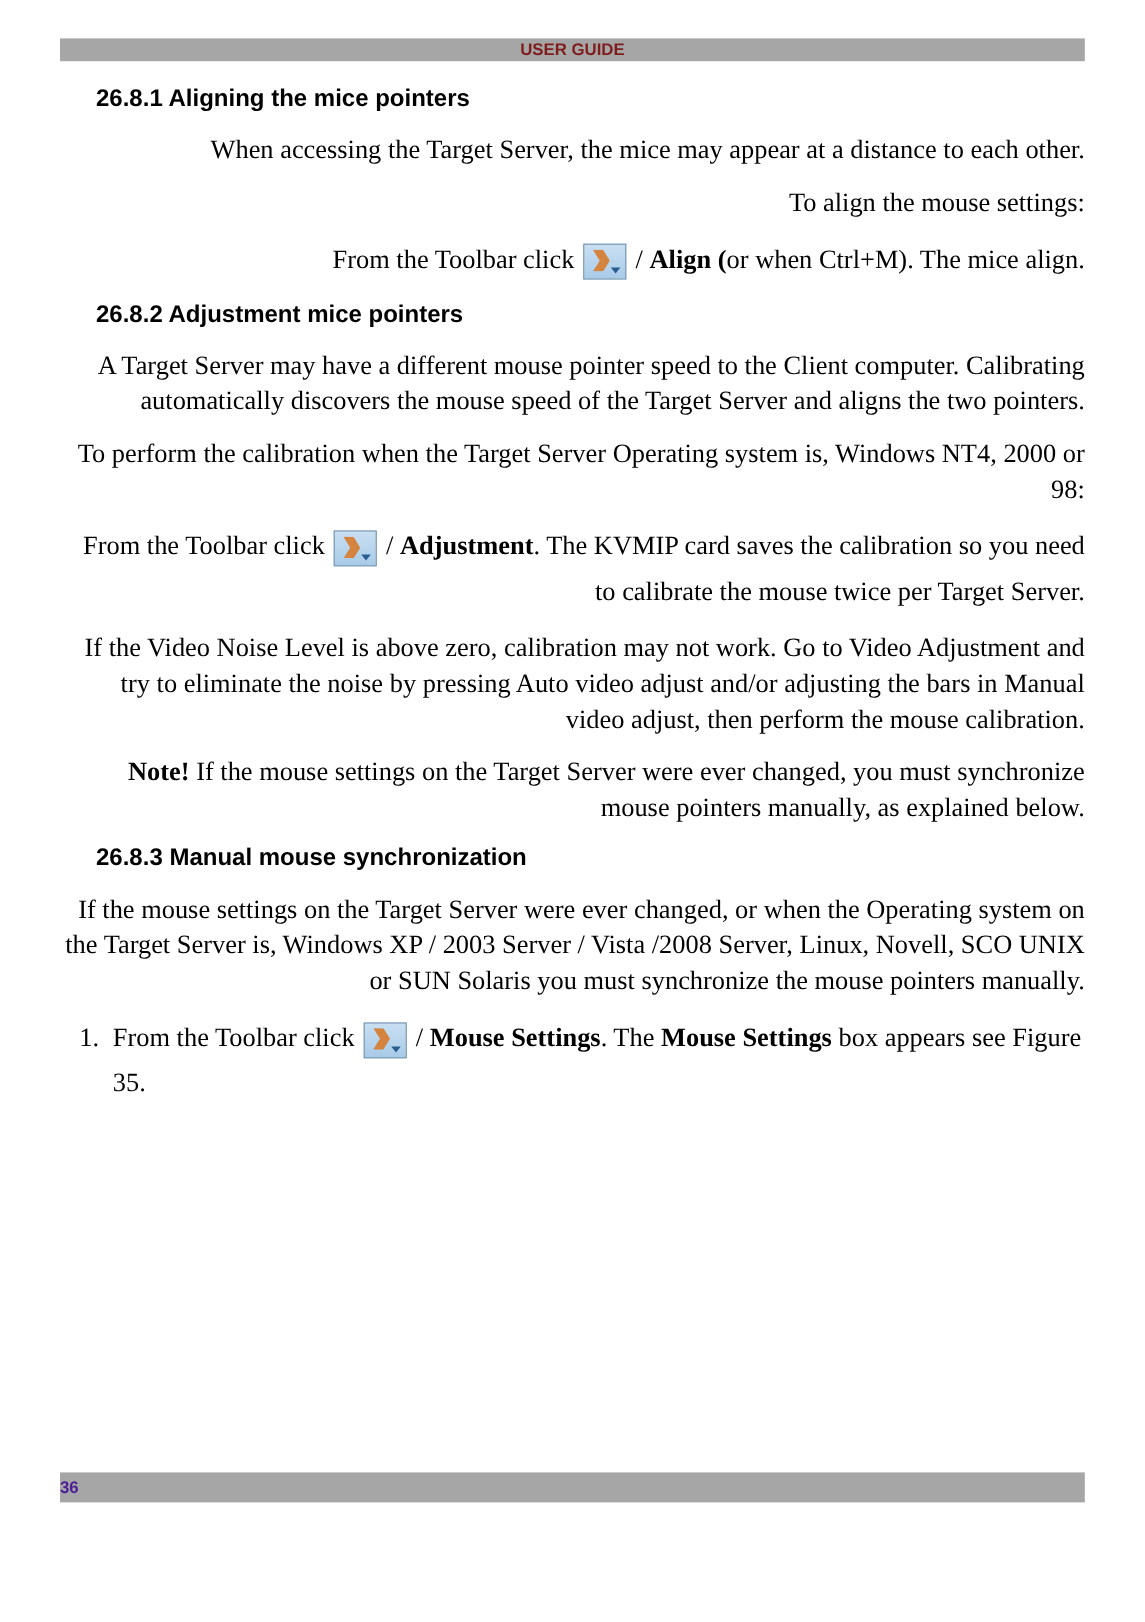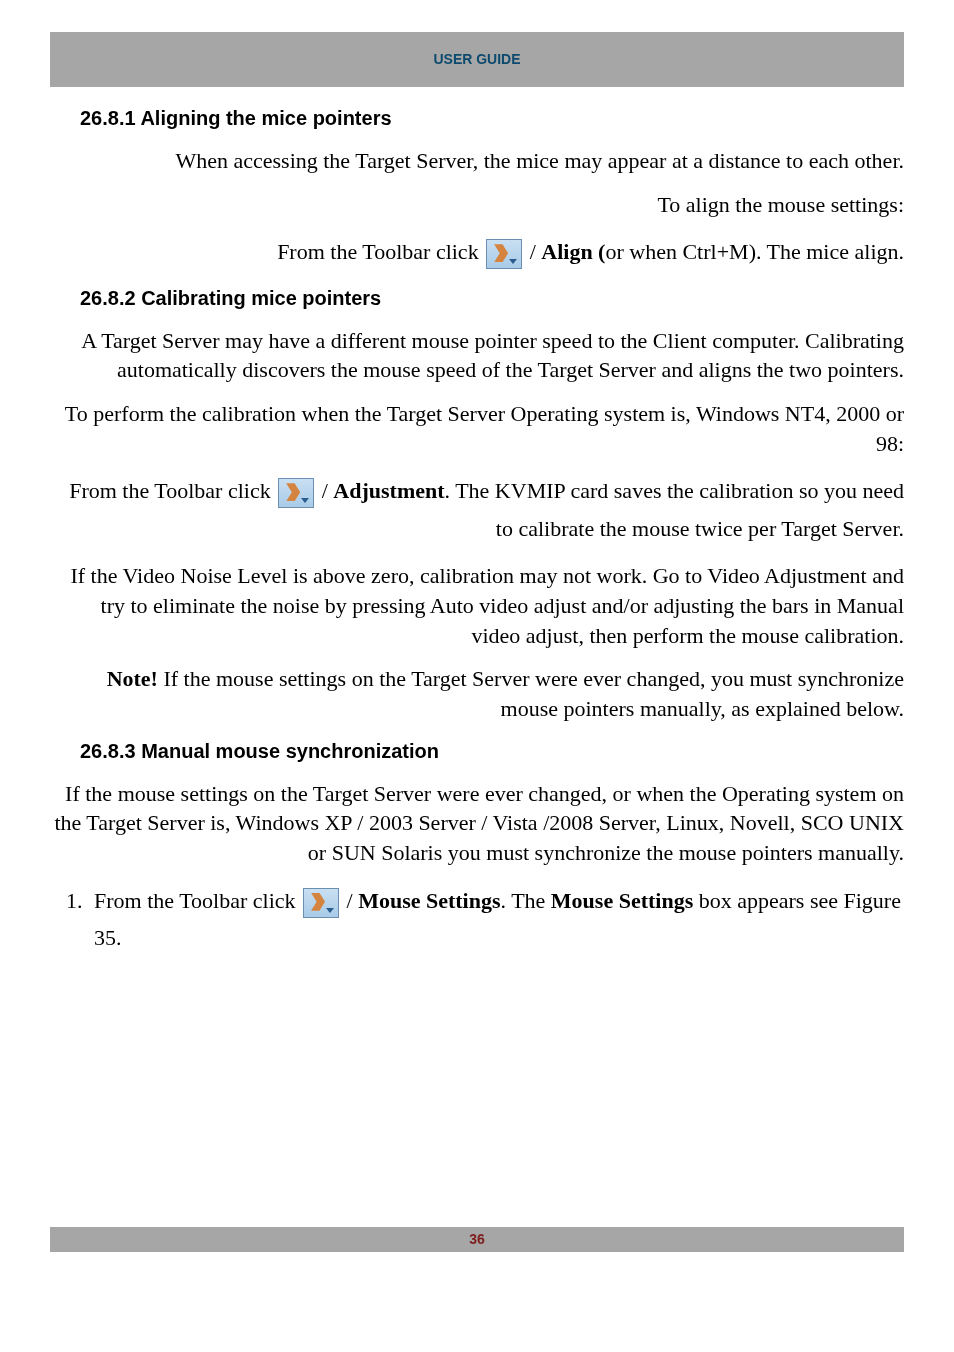--- a/index.html
+++ b/index.html
@@ -12,35 +12,35 @@
       background: #fff;
       width: 954px;
       margin: 0 auto;
       padding: 32px 50px 40px 50px;
       color: #000;
       font-size: 22px;
       line-height: 1.35;
     }
     .header-bar {
       background: #a6a6a6;
-      color: #0c4a6e;
-      font-family: Arial, Helvetica, sans-serif;
-      font-weight: bold;
-      font-size: 14px;
-      text-align: center;
-      padding: 18px 0;
-      margin-bottom: 18px;
-    }
-    .footer-bar {
-      background: #a6a6a6;
       color: #7f1d1d;
       font-family: Arial, Helvetica, sans-serif;
       font-weight: bold;
       font-size: 14px;
       text-align: center;
+      padding: 0 0;
+      margin-bottom: 18px;
+    }
+    .footer-bar {
+      background: #a6a6a6;
+      color: #4c1d95;
+      font-family: Arial, Helvetica, sans-serif;
+      font-weight: bold;
+      font-size: 14px;
+      text-align: left;
       padding: 3px 0;
     }
     h2 {
       font-family: Arial, Helvetica, sans-serif;
       font-weight: bold;
       font-size: 20px;
       margin-left: 30px;
       margin-bottom: 14px;
       margin-top: 8px;
     }
@@ -118,21 +118,21 @@
 
     <p>To align the mouse settings:</p>
 
     <p class="para-with-icon">
       <span>From the Toolbar click </span>
       <span class="icon-inline"></span>
       <span> / </span>
       <span class="bold">Align (</span><span>or when Ctrl+M). The mice align.</span>
     </p>
 
-    <h2>26.8.2 Calibrating mice pointers</h2>
+    <h2>26.8.2 Adjustment mice pointers</h2>
 
     <p>A Target Server may have a different mouse pointer speed to the Client computer. Calibrating automatically discovers the mouse speed of the Target Server and aligns the two pointers.</p>
 
     <p>To perform the calibration when the Target Server Operating system is, Windows NT4, 2000 or 98:</p>
 
     <p class="para-with-icon">
       <span>From the Toolbar click </span>
       <span class="icon-inline"></span>
       <span> / </span>
       <span class="bold">Adjustment</span><span>. The KVMIP card saves the calibration so you need to calibrate the mouse twice per Target Server.</span>

